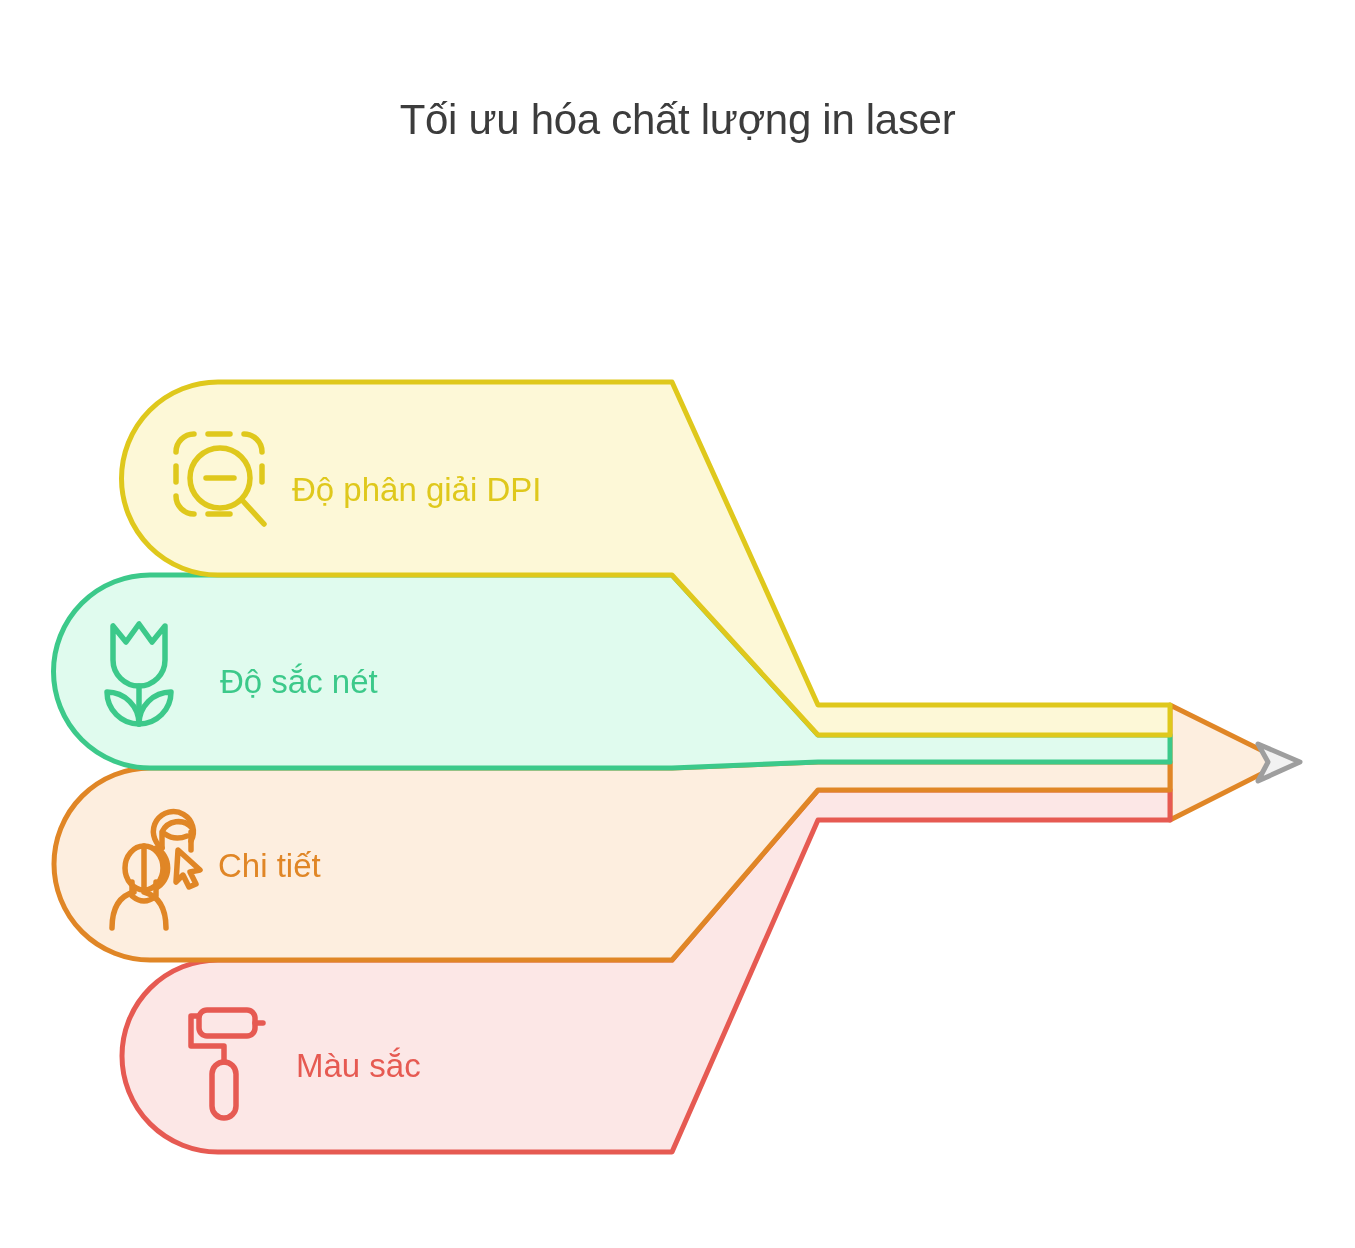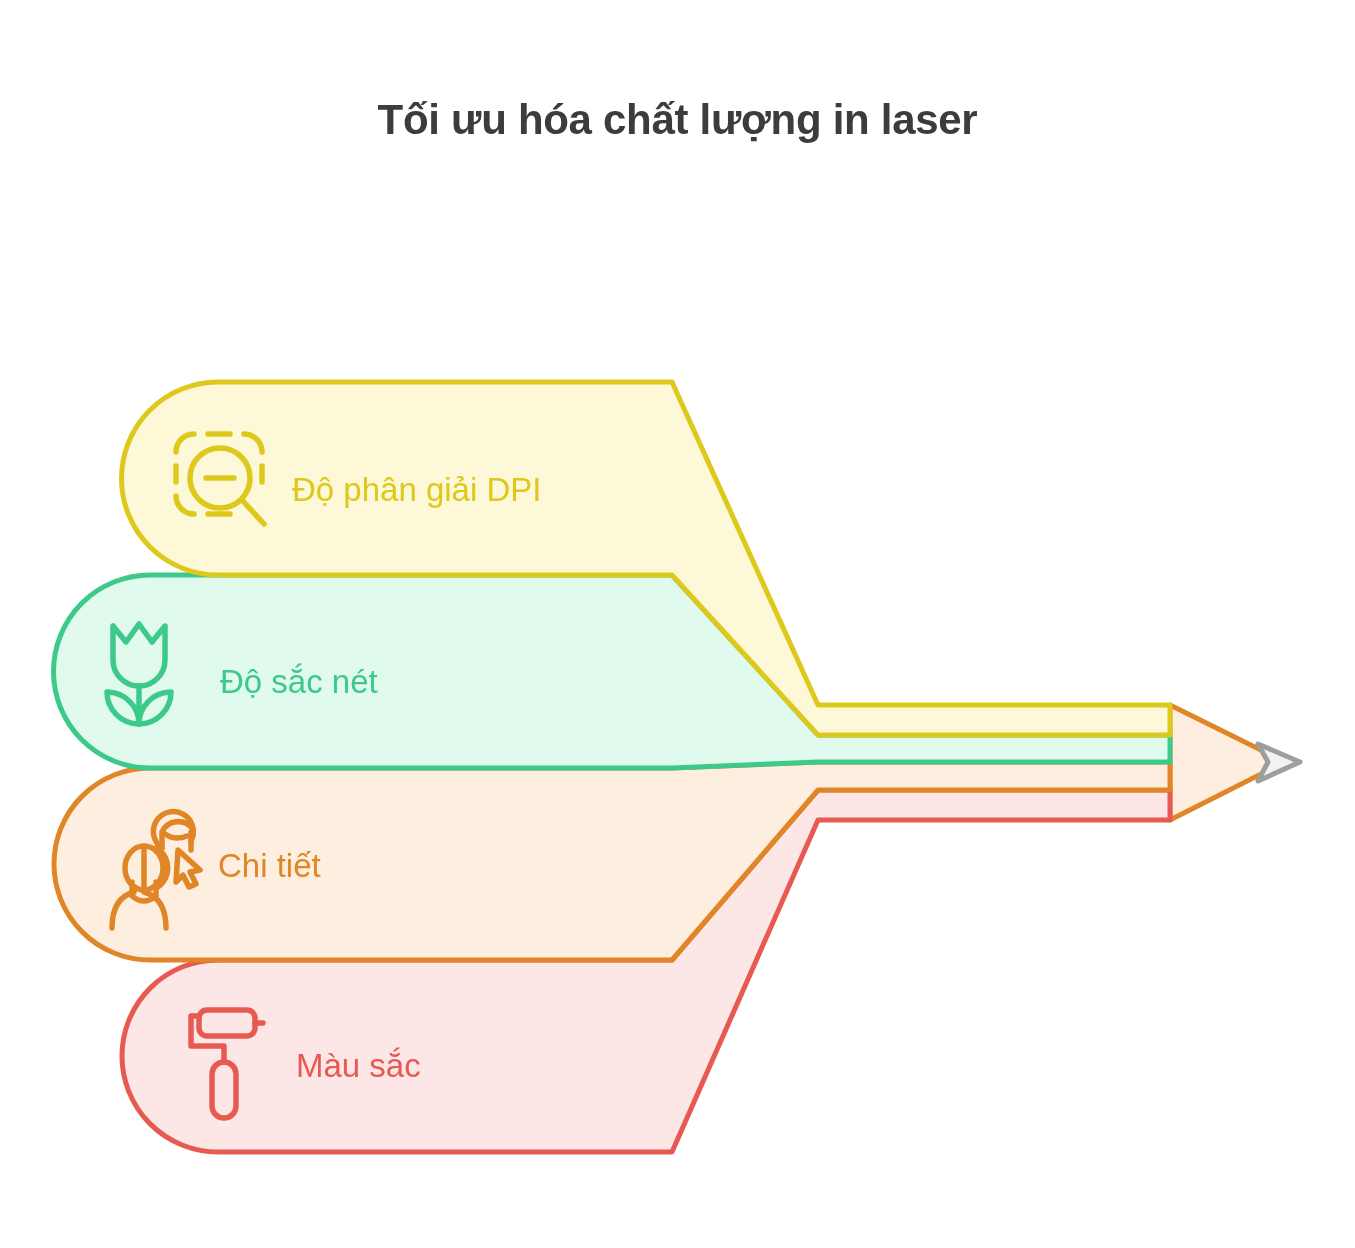--- a/index.html
+++ b/index.html
@@ -15,21 +15,21 @@
     font-family: "Liberation Sans", sans-serif;
   }
 
   #page-title {
     position: absolute;
     top: 96px;
     left: 0;
     width: 1355px;
     text-align: center;
     font-size: 42px;
-    font-weight: bold;
+    font-weight: normal;
     color: #3c3c3c;
     letter-spacing: -0.3px;
     white-space: nowrap;
   }
 
   #pencil-diagram {
     position: absolute;
     top: 0;
     left: 0;
     width: 1355px;

